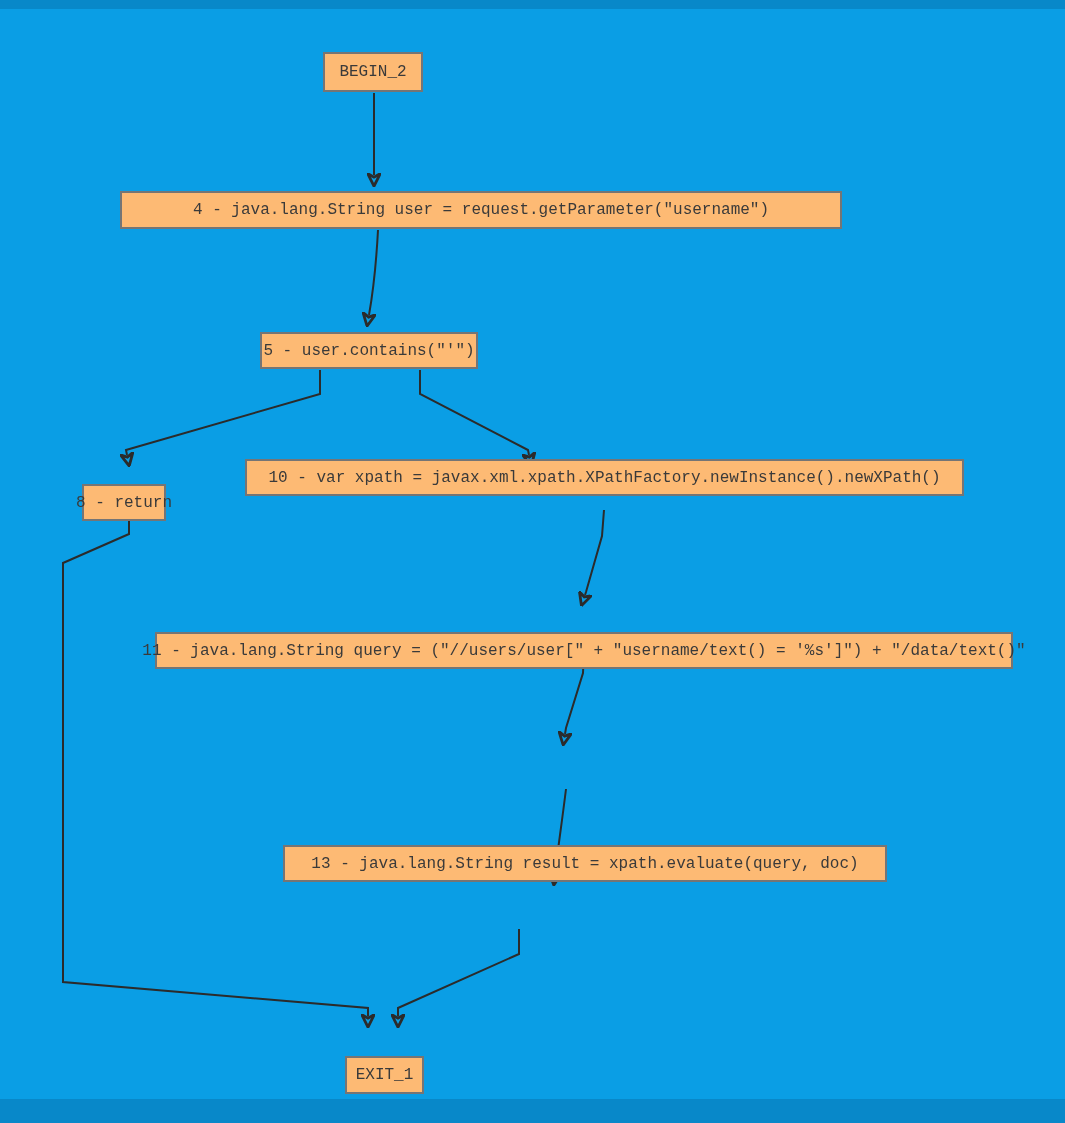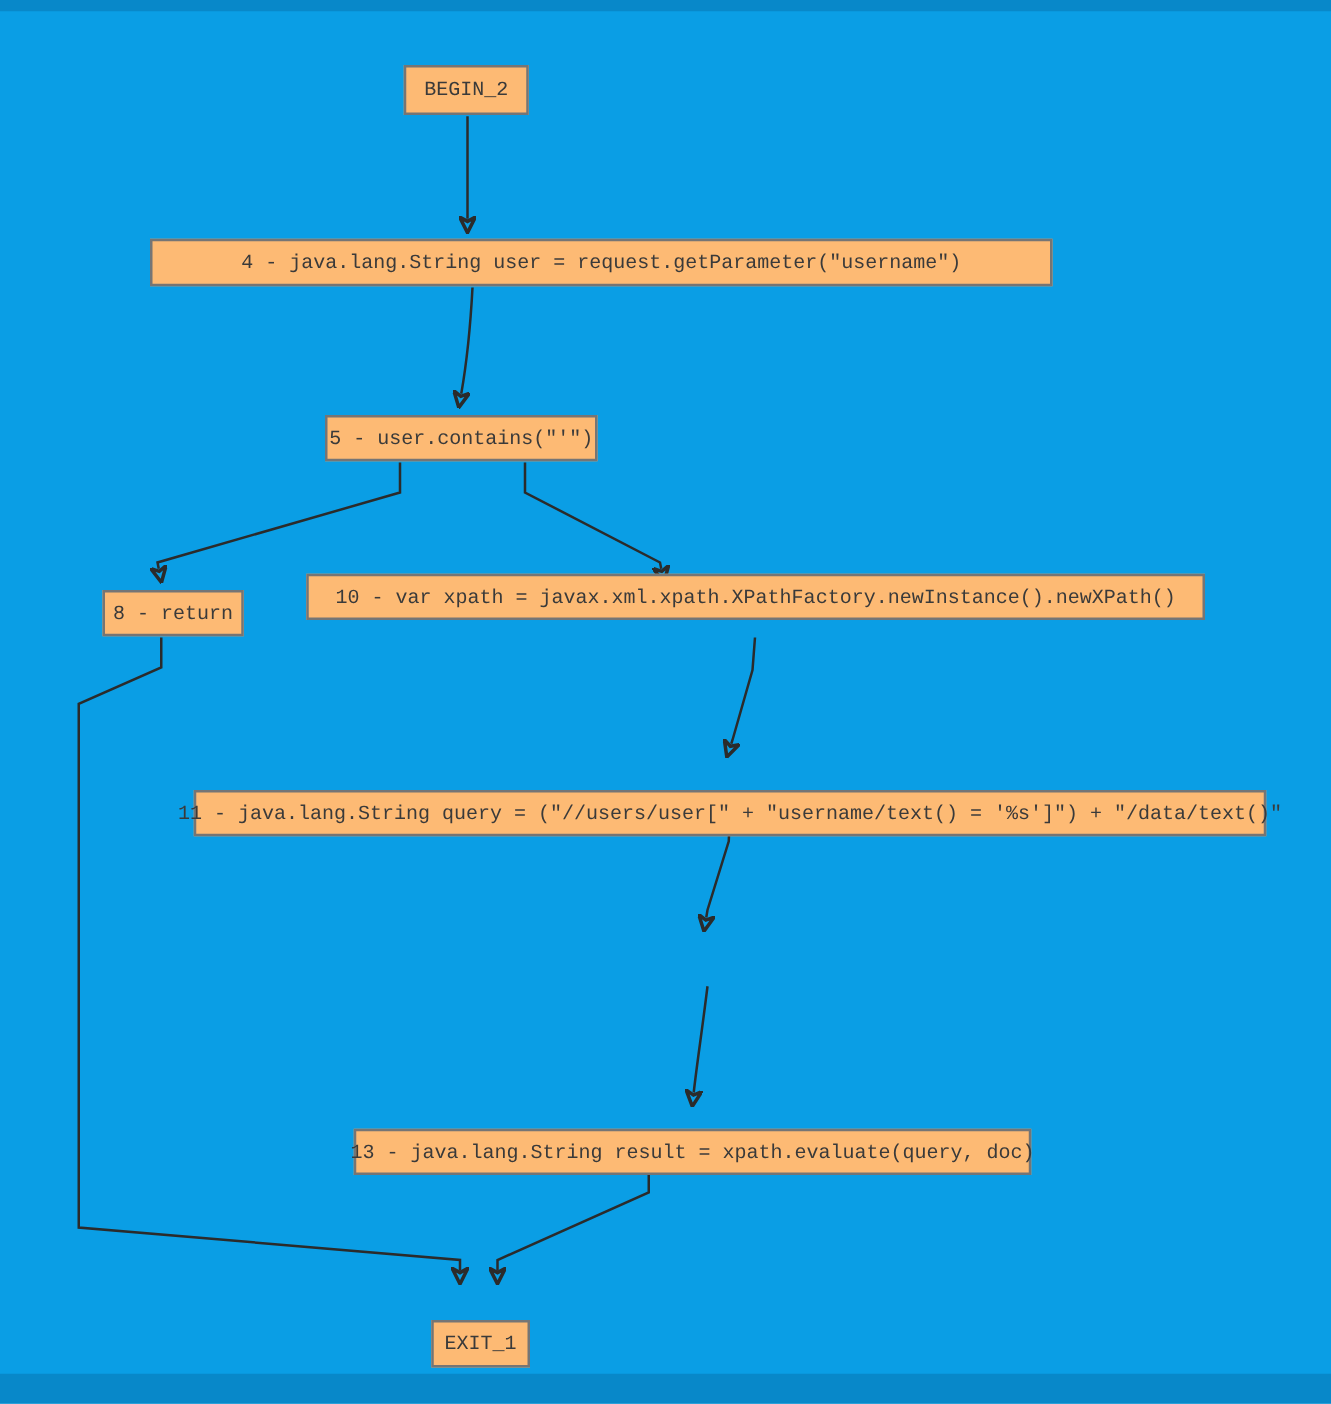--- a/index.html
+++ b/index.html
@@ -47,25 +47,25 @@
     justify-content: center;
     font-size: 16px;
     white-space: nowrap;
     line-height: 1;
     font-family: Liberation Mono, monospace;
   }
   
   #node-begin { left: 323px; top: 52px;  width: 100px; height: 40px; }
   #node-4     { left: 72px;  top: 191px; width: 722px; height: 38px; margin-left: 48px; }
   #node-5     { left: 260px; top: 332px; width: 218px; height: 37px; }
-  #node-8     { left: 82px;  top: 472px; width: 113px;  height: 37px; }
+  #node-8     { left: 82px;  top: 484px; width: 84px;  height: 37px; }
   #node-10    { left: 245px; top: 459px; width: 719px; height: 37px; }
   #node-11    { left: 155px; top: 632px; width: 858px; height: 37px; }
   #node-12    { left: 325px; top: 751px; width: 482px; height: 37px; }
-  #node-13    { left: 283px; top: 903px; width: 542px; height: 37px; }
+  #node-13    { left: 283px; top: 845px; width: 604px; height: 37px; }
   #node-exit  { left: 345px; top: 1056px; width: 79px; height: 38px; }
 </style>
 </head>
 <body>
 
 <div id="canvas">
 
   <div id="band-top" class="band"></div>
   <div id="band-bottom" class="band"></div>
 

